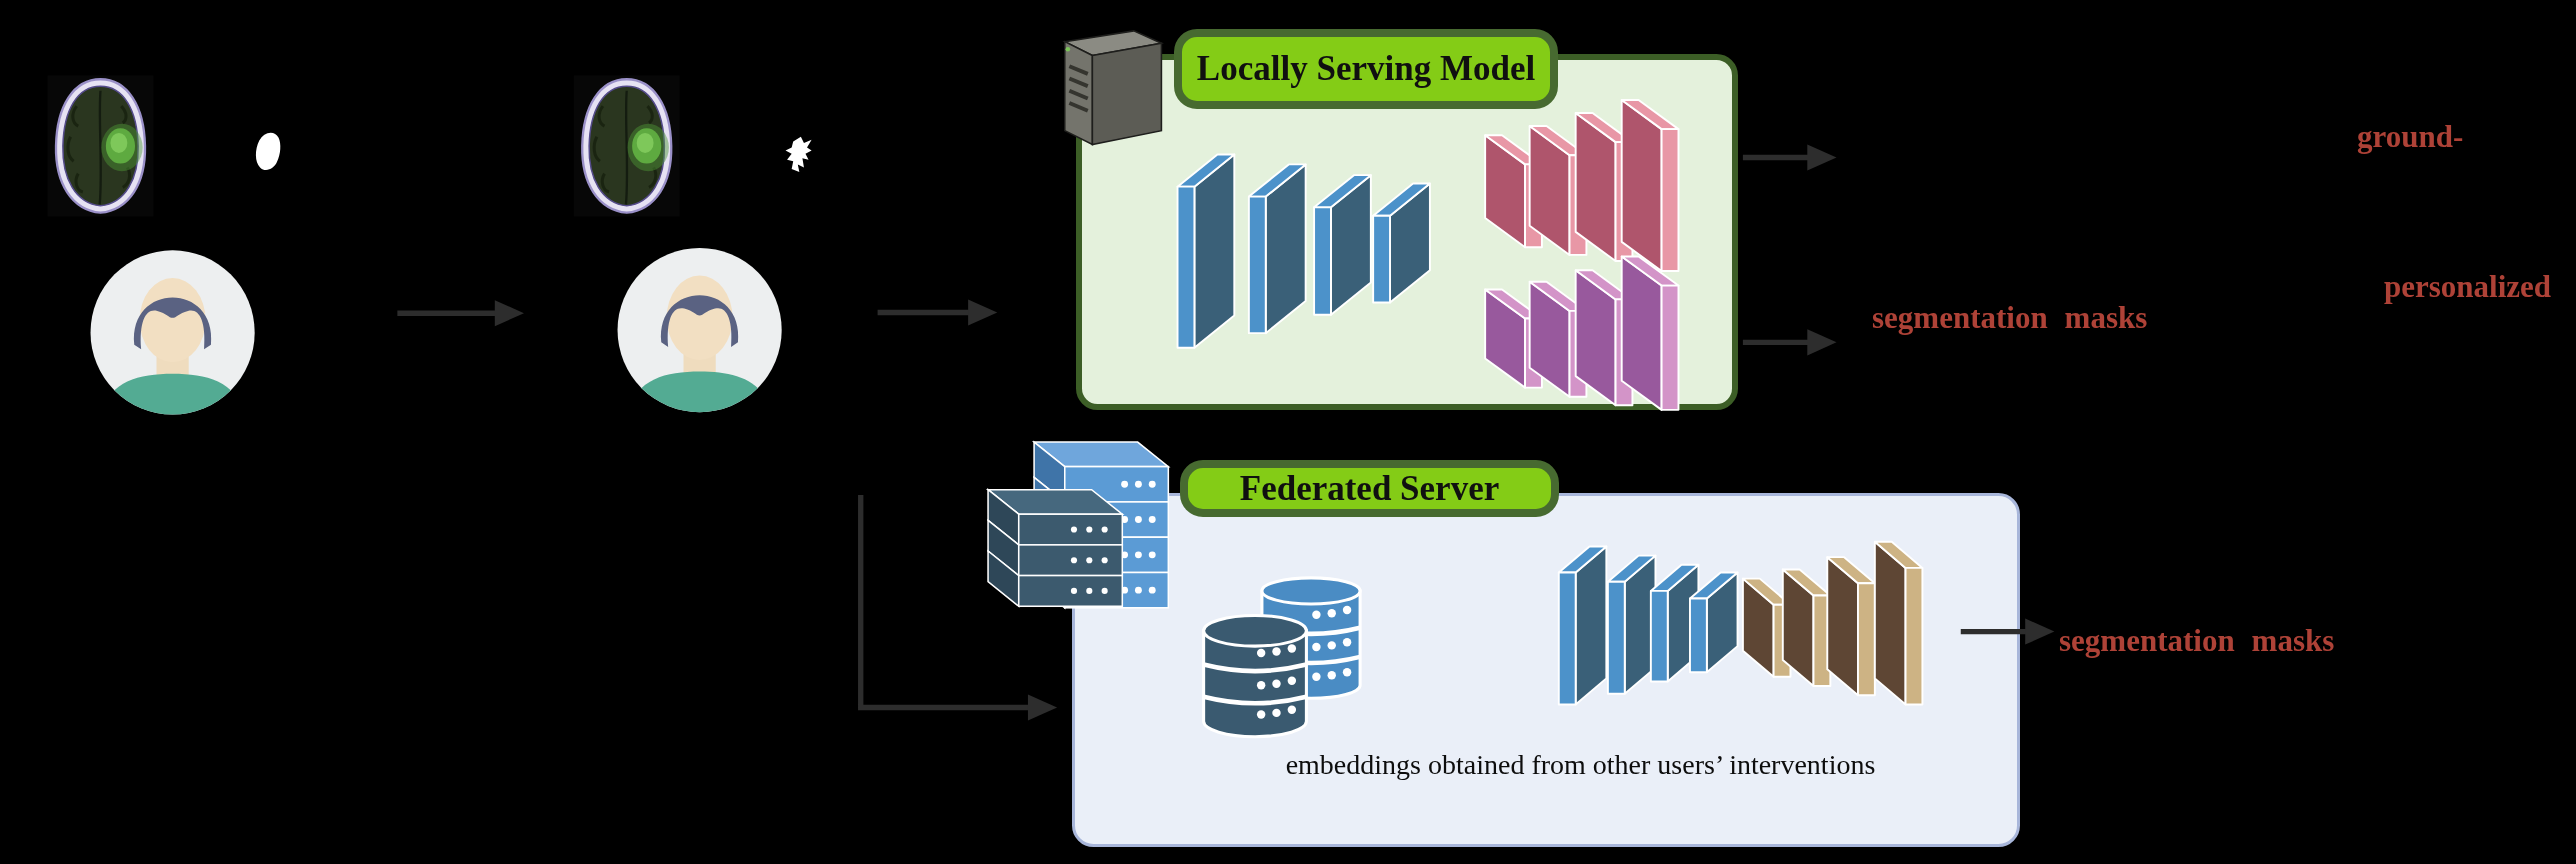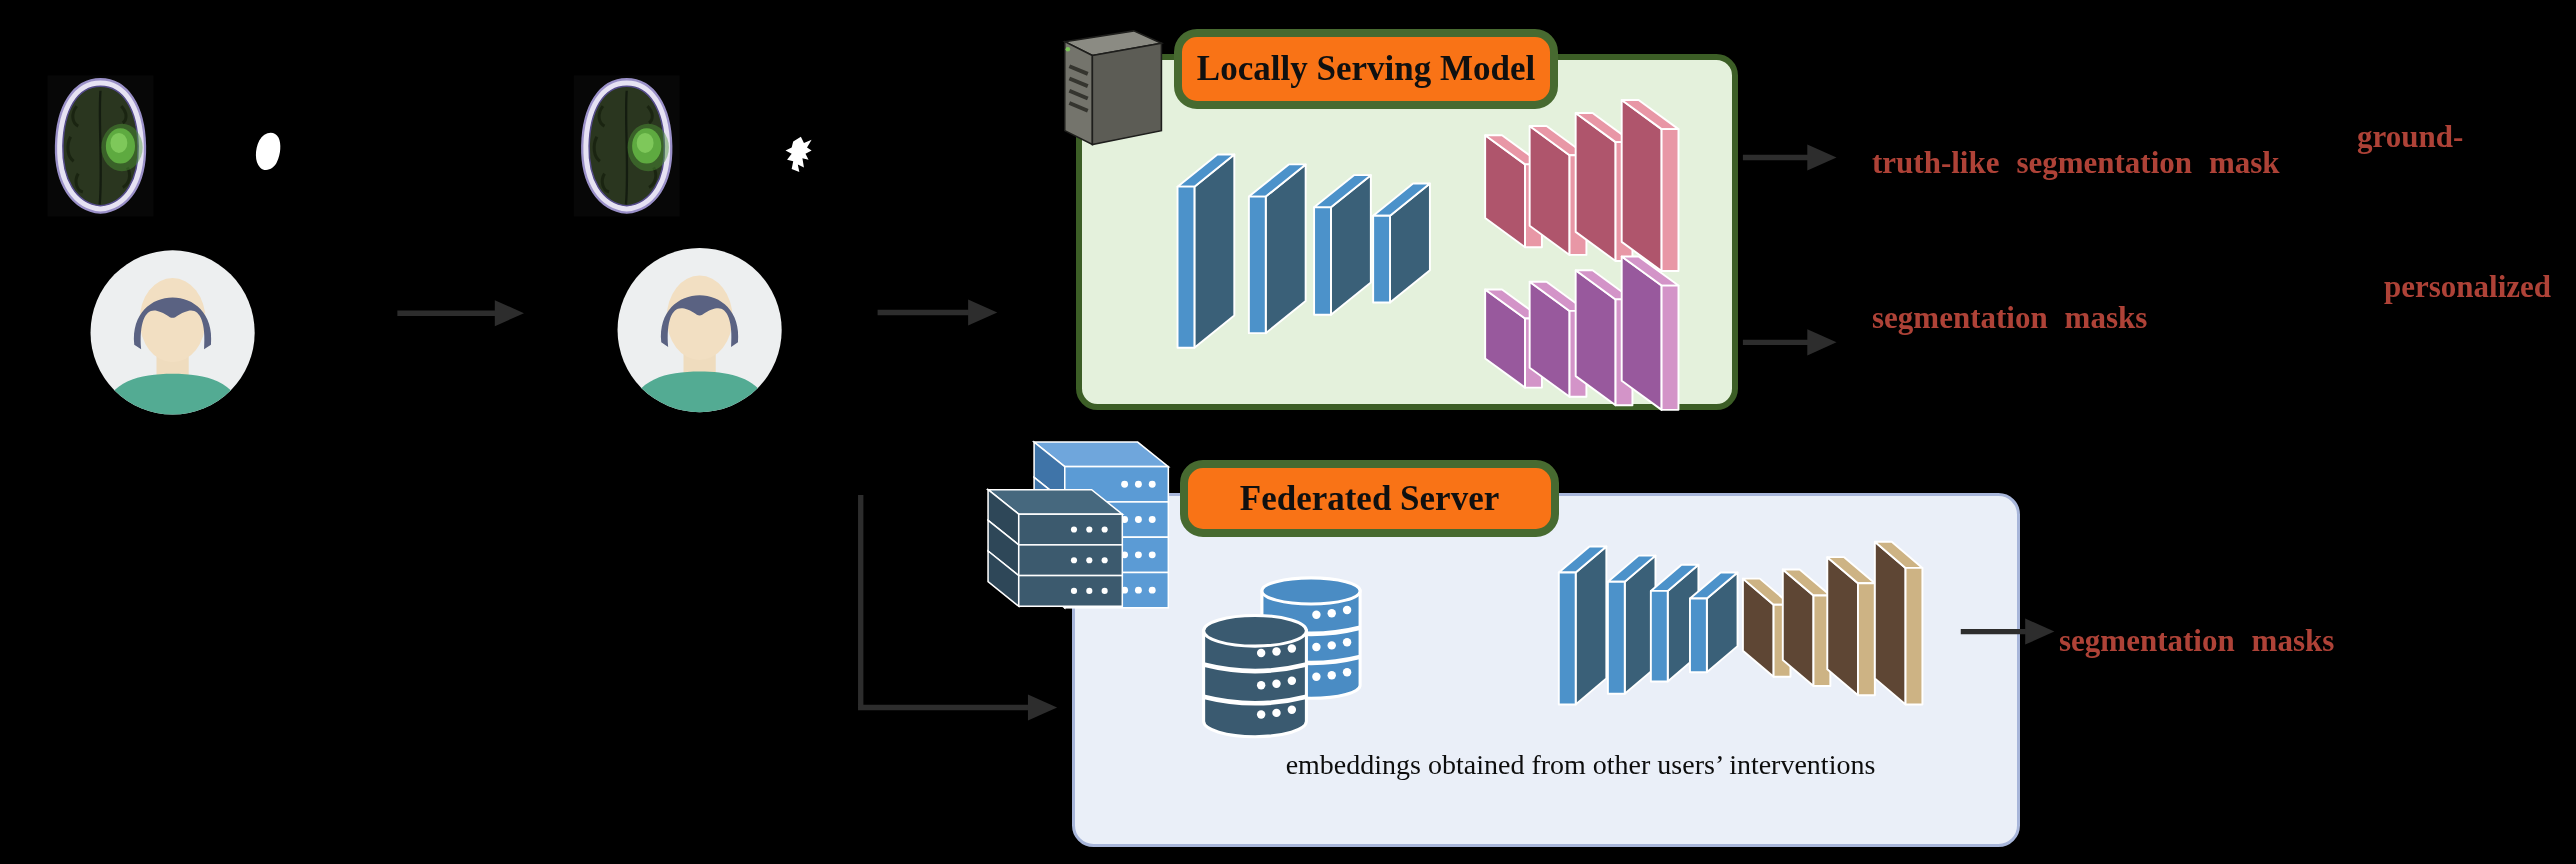--- a/index.html
+++ b/index.html
@@ -4,24 +4,24 @@
 <style>
   html,body{margin:0;padding:0;background:#000;}
   .stage{position:relative;width:2576px;height:865px;background:#000;overflow:hidden;
          font-family:"Liberation Serif","DejaVu Serif",serif;}
   .box{position:absolute;box-sizing:border-box;z-index:1;}
   .box-green{left:1076px;top:54px;width:662px;height:356px;background:#E4F1DC;
              border:6.1px solid #3C5E26;border-radius:21.5px;}
   .box-blue{left:1072px;top:493px;width:948px;height:354px;background:#EAEFF8;
             border:3.1px solid #A8B6DA;border-radius:21.5px;}
   .art{position:absolute;left:0;top:0;z-index:2;pointer-events:none;}
-  .pill{position:absolute;box-sizing:border-box;background:#f97316;border:8.4px solid #476A30;
+  .pill{position:absolute;box-sizing:border-box;background:#84cc16;border:8.4px solid #476A30;
         border-radius:23px;display:flex;align-items:center;justify-content:center;z-index:3;}
   .pill-local{left:1174px;top:29px;width:384px;height:80px;}
-  .pill-fed{left:1180px;top:460px;width:379px;height:77px;}
+  .pill-fed{left:1180px;top:460px;width:379px;height:57px;}
   .pill span{font-weight:700;font-size:35px;color:#101010;white-space:nowrap;}
   .redlbl{position:absolute;z-index:3;font-weight:700;font-size:31px;line-height:1.1;
           color:#AE4237;white-space:nowrap;word-spacing:9.2px;}
   .lbl-ground1{left:2357px;top:120px;text-align:right;}
   .lbl-ground2{left:1872px;top:146px;}
   .lbl-pers1{left:2384px;top:270px;}
   .lbl-pers2{left:1872px;top:301px;}
   .lbl-rec1{left:2268px;top:621px;}
   .lbl-rec2{left:2059px;top:624px;}
   .caption{position:absolute;left:1120px;top:747px;width:921px;z-index:3;text-align:center;
@@ -296,21 +296,20 @@
   </svg>
 
   <div class="pill pill-local">
     <span>Locally Serving Model</span>
   </div>
   <div class="pill pill-fed">
     <span>Federated Server</span>
   </div>
 
   <div class="redlbl lbl-ground1">ground-</div>
-  <div class="redlbl lbl-ground2">truth-like segmentation mask</div>
   <div class="redlbl lbl-pers1">personalized</div>
   <div class="redlbl lbl-pers2">segmentation masks</div>
   <div class="redlbl lbl-rec2">segmentation masks</div>
 
   <div class="caption">
     <div>embeddings obtained from other users’ interventions</div>
   </div>
 
 </div>
 

